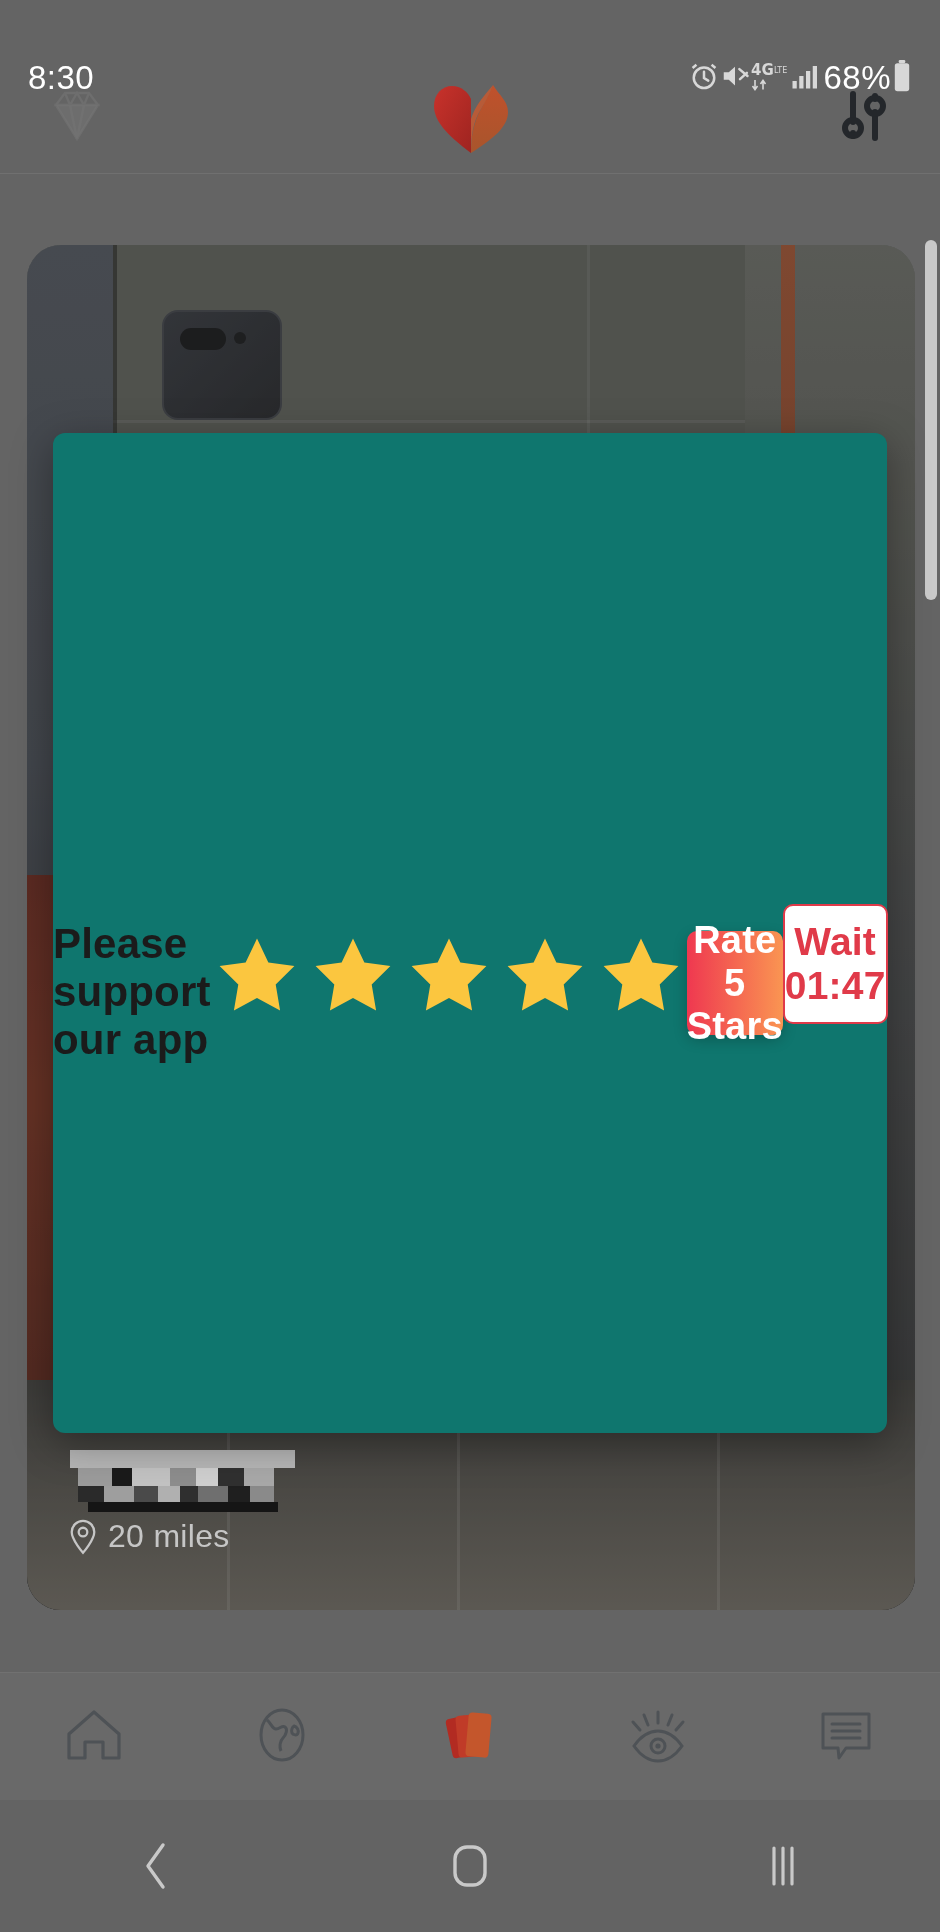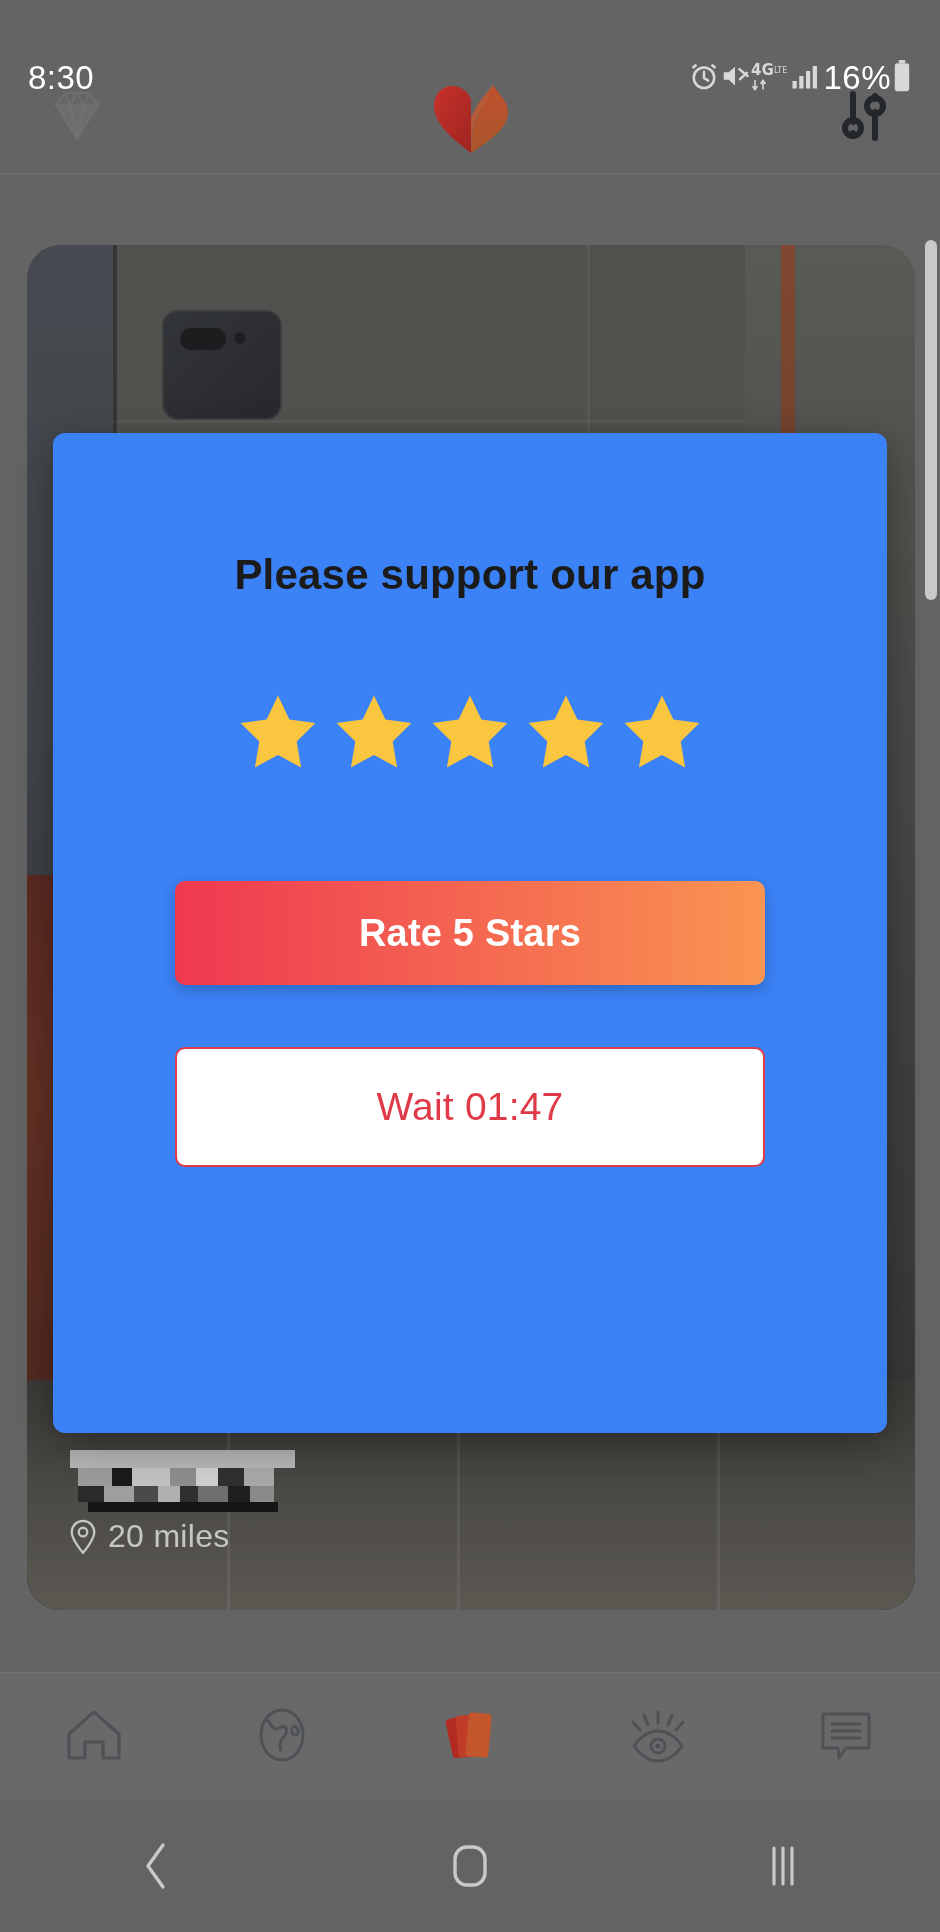--- a/index.html
+++ b/index.html
@@ -132,24 +132,24 @@
     width: 12px; height: 360px;
     border-radius: 6px;
     background: #c9c9c9;
   }
 
   
   #rate-dialog {
     position: absolute;
     left: 53px; top: 433px;
     width: 834px; height: 1000px;
-    background: #3b82f6;
+    background: #0f766e;
     border-radius: 12px;
     box-shadow: 0 10px 40px rgba(0,0,0,0.35);
-    display: flex; flex-direction: column; align-items: center;
+    display: flex; align-items: center;
   }
   #dialog-title {
     margin-top: 118px;
     font-size: 42px; font-weight: bold; color: #1b1b1b;
     letter-spacing: .2px;
   }
   #stars-row {
     margin-top: 90px;
     display: flex; gap: 4px;
   }
@@ -163,21 +163,21 @@
     box-shadow: 0 5px 14px rgba(0,0,0,0.22);
     display: flex; align-items: center; justify-content: center;
     font-family: "Liberation Sans", sans-serif;
   }
   #wait-button {
     margin-top: 62px;
     width: 590px; height: 120px;
     background: #ffffff;
     border: 2px solid #e03a49;
     border-radius: 10px;
-    color: #e03a49; font-size: 39px; font-weight: normal;
+    color: #e03a49; font-size: 39px; font-weight: bold;
     letter-spacing: .2px;
     cursor: pointer;
     display: flex; align-items: center; justify-content: center;
     font-family: "Liberation Sans", sans-serif;
   }
 
   
   #bottom-nav {
     position: absolute; left: 0; bottom: 132px; width: 940px; height: 128px;
     display: flex; align-items: center; justify-content: space-around;
@@ -283,21 +283,21 @@
         </svg>
       </span>
       <span>
         <svg width="30" height="30" viewBox="0 0 24 24" fill="#d8d8d8">
           <rect x="2" y="16" width="3.4" height="6"></rect>
           <rect x="7.4" y="12" width="3.4" height="10"></rect>
           <rect x="12.8" y="8" width="3.4" height="14"></rect>
           <rect x="18.2" y="4" width="3.4" height="18"></rect>
         </svg>
       </span>
-      <span id="battery-pct">16%</span>
+      <span id="battery-pct">68%</span>
       <span>
         <svg width="20" height="32" viewBox="0 0 14 24" fill="#d8d8d8">
           <rect x="4.5" y="0" width="5" height="2.4" rx="1"></rect>
           <rect x="1.6" y="2.4" width="10.8" height="21" rx="2"></rect>
         </svg>
       </span>
     </div>
   </div>
 
   <div id="app-header">

